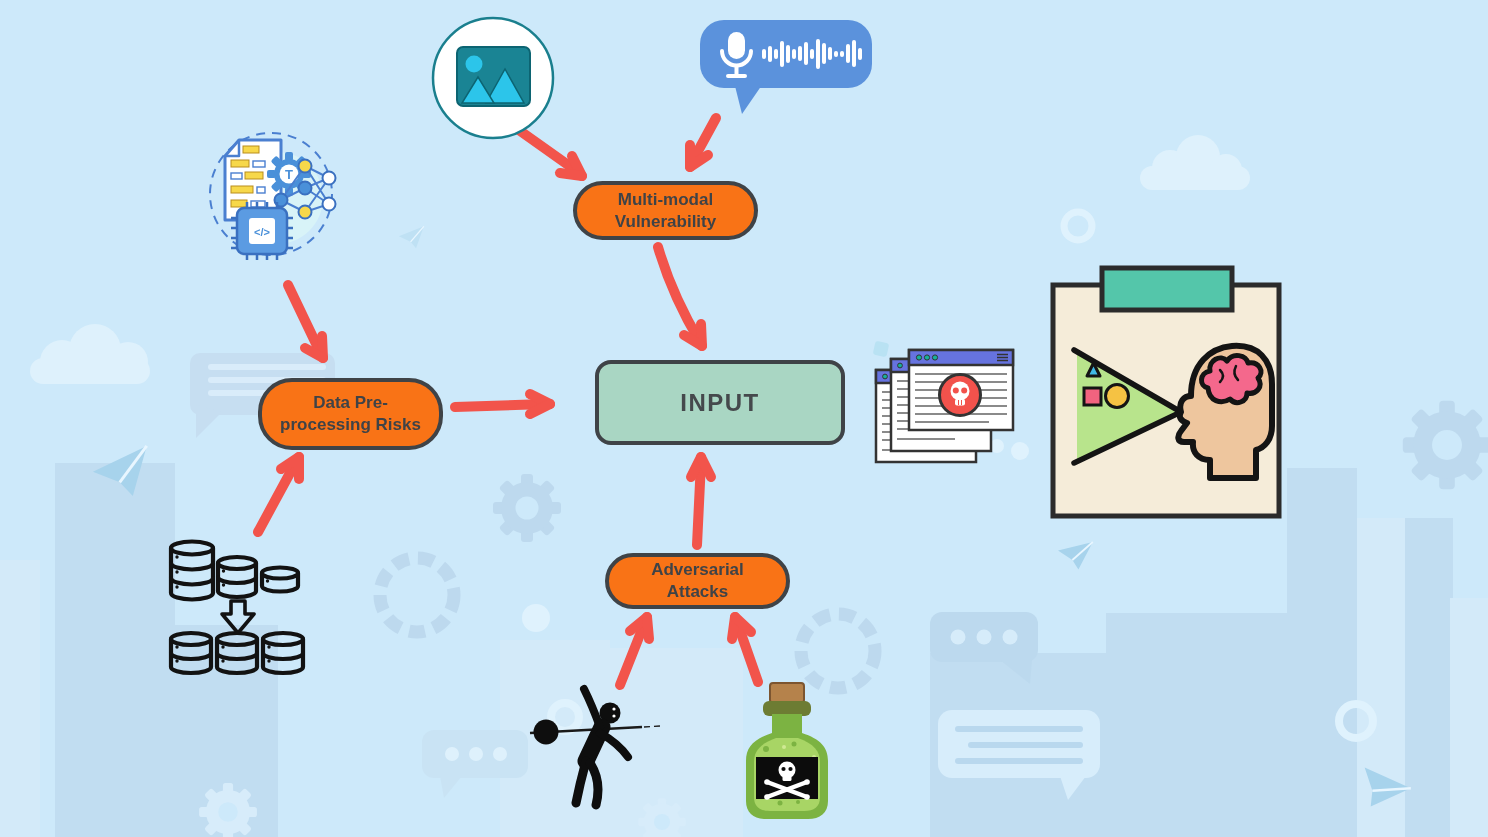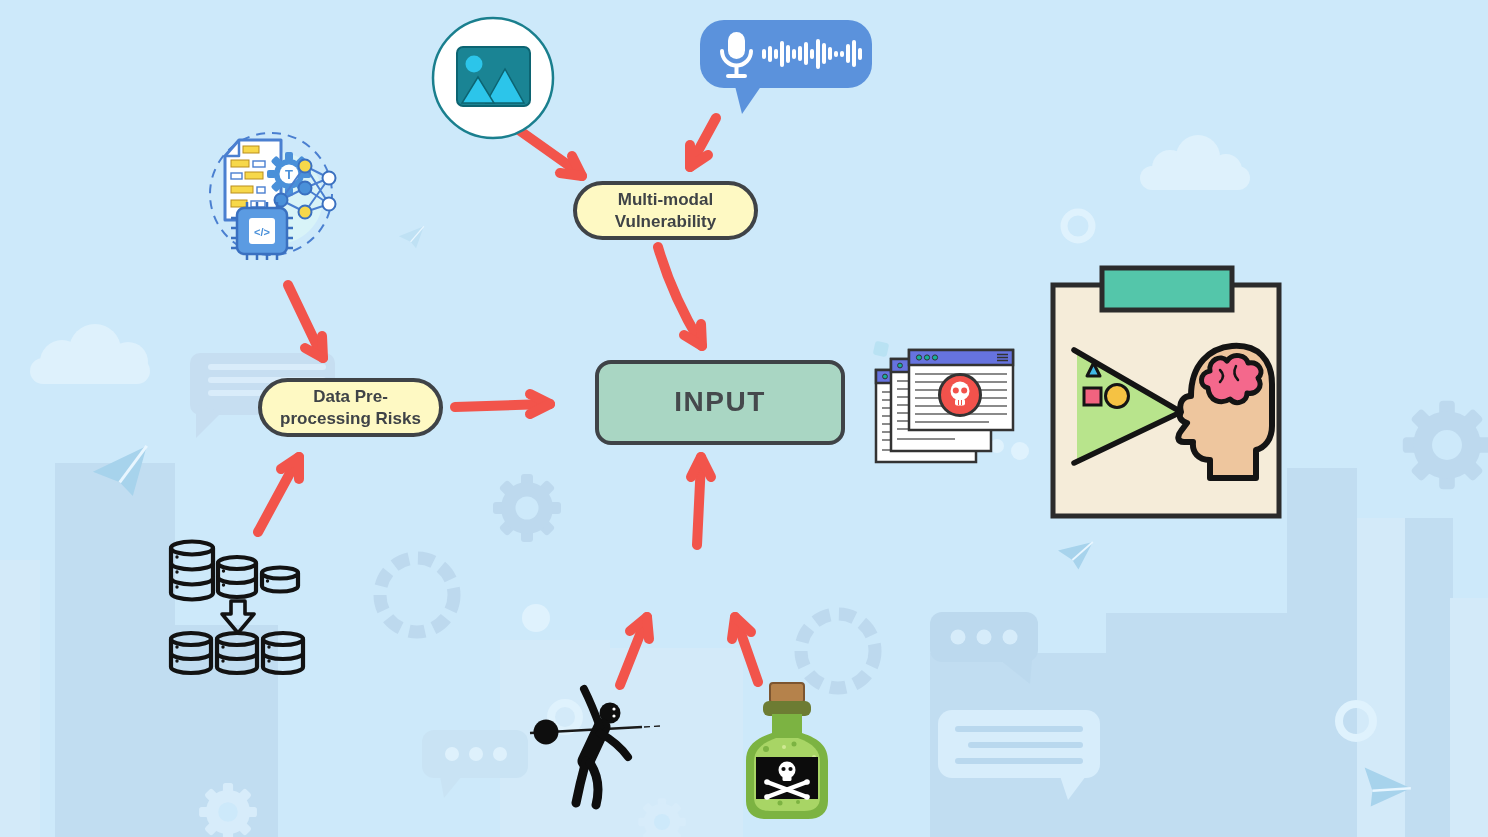--- a/index.html
+++ b/index.html
@@ -1,25 +1,25 @@
 <!DOCTYPE html>
 <html><head>
 <meta charset="utf-8">
 <style>
   html,body{margin:0;padding:0;background:#9fc6e0;}
   .stage{position:relative;width:1488px;height:837px;overflow:hidden;background:#cde9fa;
          font-family:"Liberation Sans",sans-serif;}
   .layer{position:absolute;left:0;top:0;width:1488px;height:837px;}
   .abs{position:absolute;}
   .pill{position:absolute;display:flex;flex-direction:column;align-items:center;justify-content:center;
-        background:#fef9c3;border:4px solid #3f4347;border-radius:34px;color:#3f4347;
+        background:#f97316;border:4px solid #3f4347;border-radius:34px;color:#3f4347;
         font-weight:700;font-size:17px;line-height:1.28;text-align:center;box-sizing:border-box;}
   .center-box{position:absolute;display:flex;flex-direction:row;align-items:center;justify-content:center;
         background:#a9d6c3;border:4px solid #3f4347;border-radius:16px;color:#45494c;
-        font-weight:700;font-size:28px;letter-spacing:1.5px;line-height:1.3;text-align:center;box-sizing:border-box;}
+        font-weight:700;font-size:24px;letter-spacing:1.5px;line-height:1.3;text-align:center;box-sizing:border-box;}
 </style>
 </head>
 <body>
 
 <div class="stage">
 
   <svg class="layer" viewBox="0 0 1488 837">
     <defs>
       <g id="gearShape">
         <g>
@@ -430,23 +430,27 @@
     <path d="M158,124 c-9,-2 -9,-15 2,-17 c-2,-11 11,-17 17,-10 c6,-9 19,-6 21,2 c11,-2 17,9 10,15
              c6,9 -2,17 -11,15 c0,9 -11,13 -17,6 c-9,6 -21,2 -22,-11 z" fill="#f4688c" stroke="#141414" stroke-width="5" stroke-linejoin="round"></path>
     <path d="M170,106 q6,6 0,12 M186,102 q-4,8 2,14" stroke="#141414" stroke-width="2.5" fill="none" stroke-linecap="round"></path>
   </svg>
 
   <div class="pill" style="left:573px;top:181px;width:185px;height:59px">
     <span>Multi-modal</span>
     <span>Vulnerability</span>
   </div>
 
-  <div class="pill" style="left:258px;top:378px;width:185px;height:59px">
+  <div class="pill" style="left:258px;top:378px;width:185px;height:72px">
     <span>Data Pre-</span>
     <span>processing Risks</span>
   </div>
 
+  <div class="pill" style="left:605px;top:553px;width:185px;height:56px">
+    <span>Adversarial</span>
+    <span>Attacks</span>
+  </div>
 
   <div class="center-box" style="left:595px;top:360px;width:250px;height:85px">
     <span>INPUT</span>
   </div>
 
 </div>
 
 </body></html>

